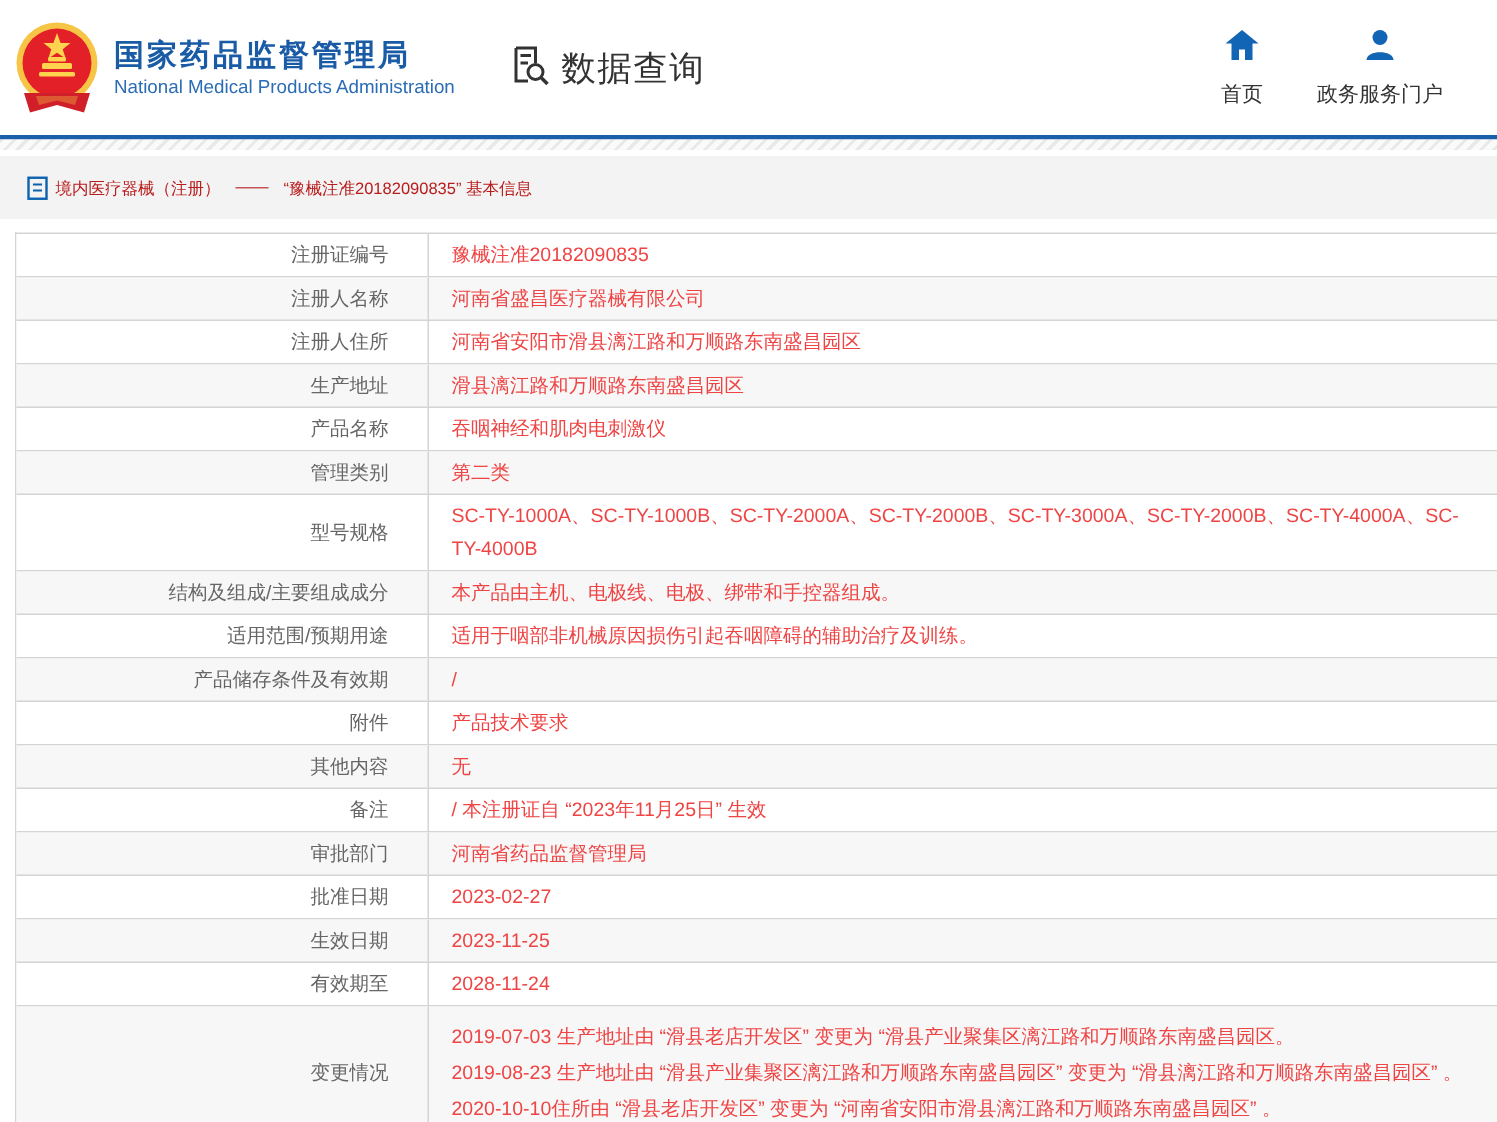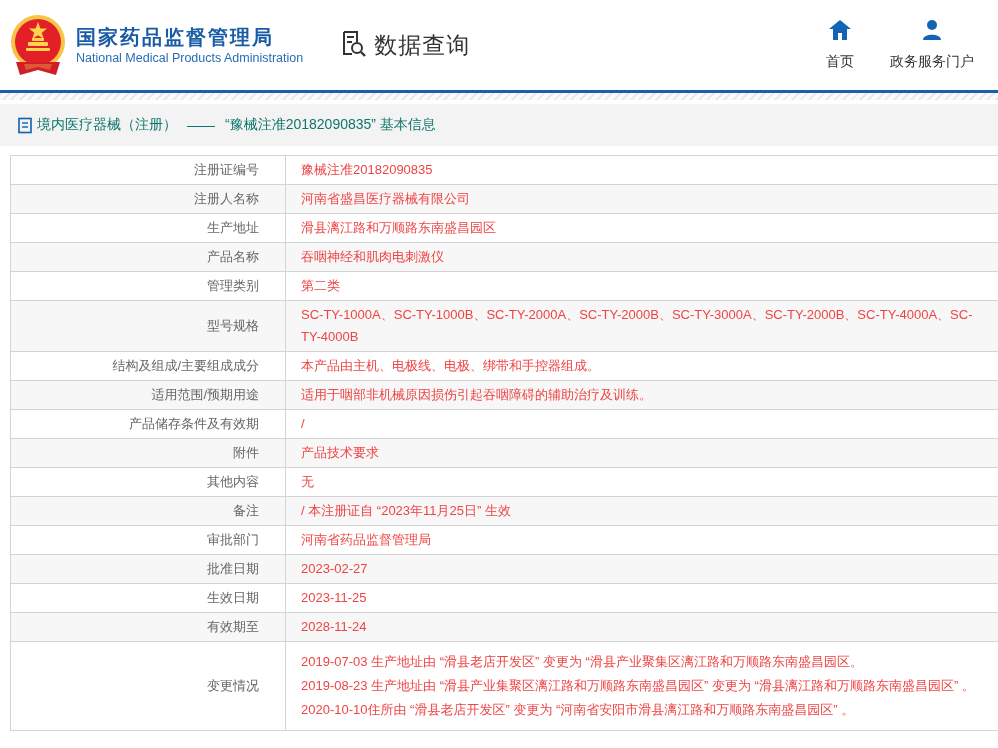--- a/index.html
+++ b/index.html
@@ -10,31 +10,31 @@
   }
   
   .header { height:90px; display:flex; align-items:center; padding:0 16px 0 6px; }
   .logo-wrap { width:64px; height:66px; flex:0 0 auto; margin-right:6px; }
   .org { display:flex; flex-direction:column; justify-content:center; }
   .org-zh { font-size:20px; font-weight:bold; color:#1a5ba6; letter-spacing:2px; line-height:1.1; }
   .org-en { font-size:12.5px; color:#2a6cb5; margin-top:3px; }
   .dq { display:flex; align-items:center; margin-left:36px; gap:7px; }
   .dq-text { font-size:23px; color:#333; letter-spacing:1px; font-weight:400; }
   .spacer { flex:1; }
-  .nav { display:flex; gap:36px; align-items:flex-start; margin-right:8px; }
+  .nav { display:flex; gap:36px; align-items:flex-start; margin-right:20px; }
   .nav-item { display:flex; flex-direction:column; align-items:center; gap:8px; cursor:pointer; }
   .nav-label { font-size:14px; color:#333; white-space:nowrap; }
   
   .blue-line { height:3px; background:#1a5fa8; }
   .hatch { height:7px; background:repeating-linear-gradient(135deg,#e9e9e9 0 2px,#fafafa 2px 6px); }
   .gap4 { height:4px; background:#fff; }
   
   .breadcrumb { height:42px; background:#f3f3f3; display:flex; align-items:center; padding-left:17px; }
   .breadcrumb .doc-ic { margin-right:4px; display:flex; }
-  .bc-text { font-size:14px; color:#0f766e; }
+  .bc-text { font-size:11px; color:#b91c1c; }
   .bc-dash { margin:0 10px; }
   
   .info-table { margin:9px 0 0 10px; border-top:1px solid #d4d4d4; border-left:1px solid #d4d4d4; }
   .row { display:flex; border-bottom:1px solid #d4d4d4; min-height:29px; background:#fff; }
   .row:nth-child(even) { background:#f7f7f7; }
   .cell-label {
     width:275px; flex:0 0 275px; border-right:1px solid #d4d4d4;
     display:flex; align-items:center; justify-content:flex-end;
     padding-right:26px; color:#666; font-size:13px; text-align:right; gap:3px;
   }
@@ -123,20 +123,24 @@
 
   <div class="row">
       <div class="cell-label">注册证编号</div>
       <div class="cell-value">豫械注准20182090835</div>
     </div>
   <div class="row">
       <div class="cell-label">注册人名称</div>
       <div class="cell-value">河南省盛昌医疗器械有限公司</div>
     </div>
   <div class="row">
+      <div class="cell-label">注册人住所</div>
+      <div class="cell-value">河南省安阳市滑县漓江路和万顺路东南盛昌园区</div>
+    </div>
+  <div class="row">
       <div class="cell-label">生产地址</div>
       <div class="cell-value">滑县漓江路和万顺路东南盛昌园区</div>
     </div>
   <div class="row">
       <div class="cell-label">产品名称</div>
       <div class="cell-value">吞咽神经和肌肉电刺激仪</div>
     </div>
   <div class="row">
       <div class="cell-label">管理类别</div>
       <div class="cell-value">第二类</div>

